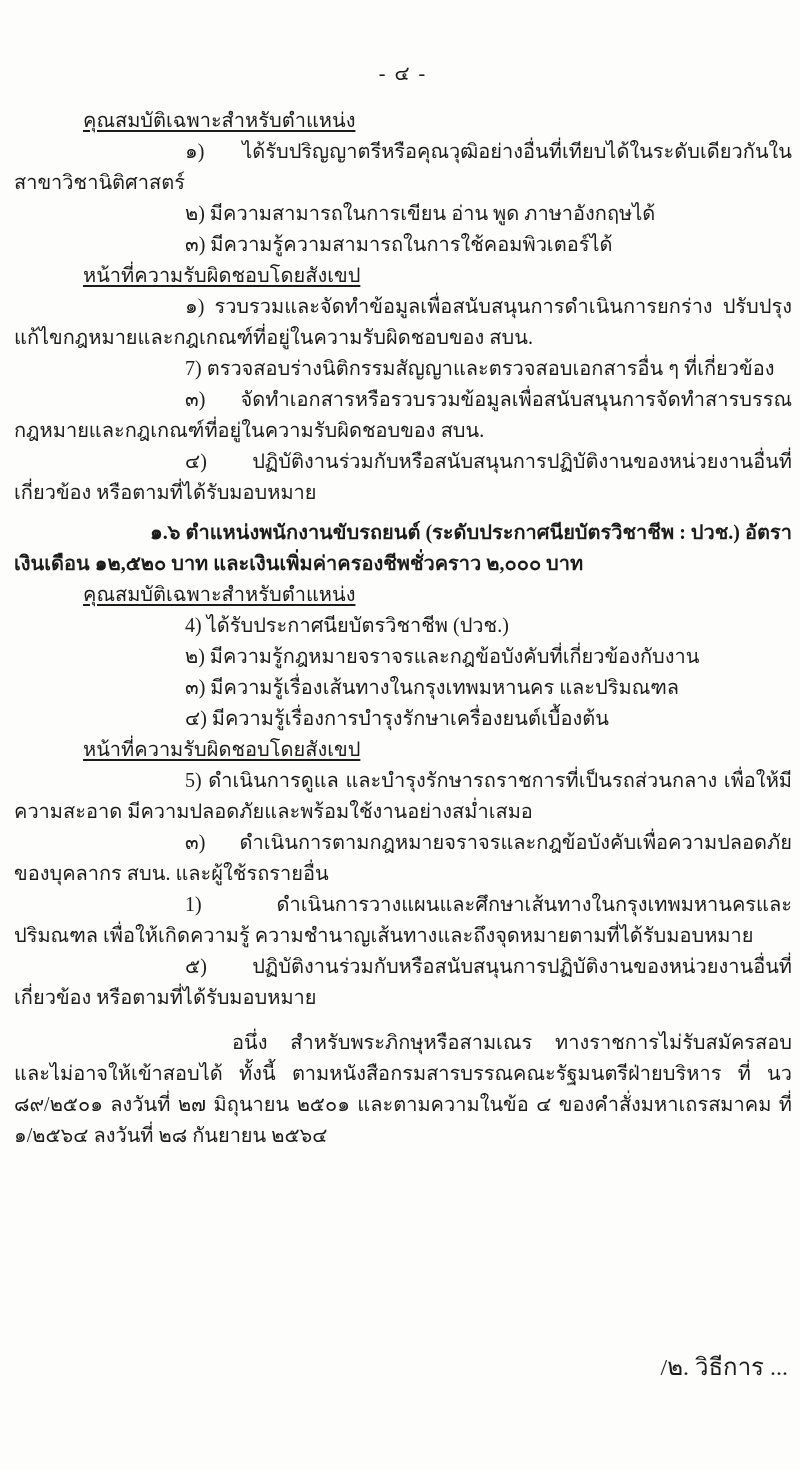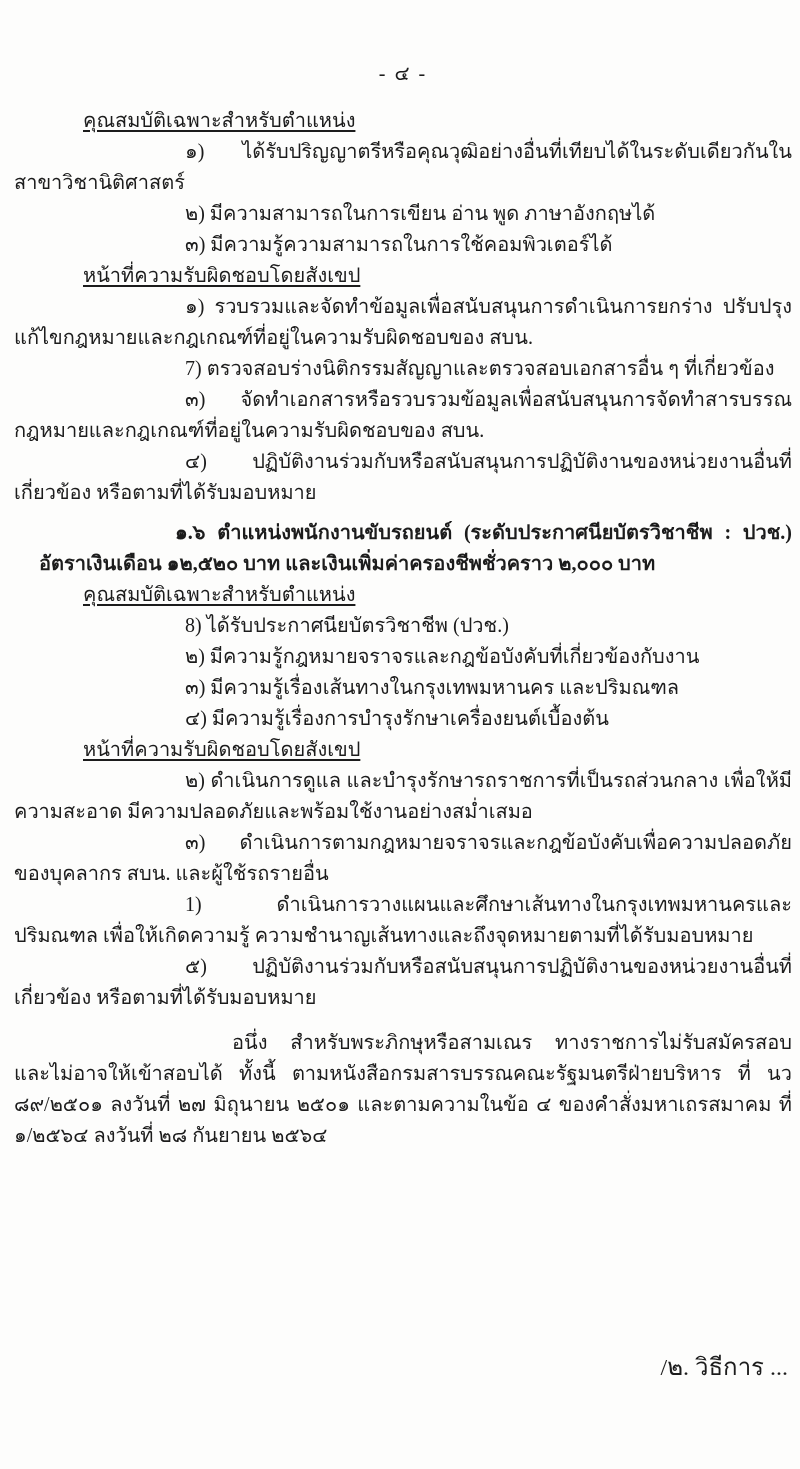--- a/index.html
+++ b/index.html
@@ -29,21 +29,21 @@
     text-align: center;
     margin: 0 0 16px 0;
     letter-spacing: 2px;
   }
   p { margin: 0; }
   .heading {
     font-weight: bold;
     text-indent: 136px;
     text-align: justify;
   }
-  .sec-gap { margin-top: 9px; margin-left: 25px; }
+  .sec-gap { margin-top: 9px; }
   .subtitle {
     margin-left: 69px;
     text-decoration: underline;
     text-underline-offset: 3px;
   }
   .para {
     text-indent: 171px;
     text-align: justify;
   }
   .note {
@@ -73,26 +73,26 @@
     <p class="subtitle">หน้าที่ความรับผิดชอบโดยสังเขป</p>
     <p class="para">๑) รวบรวมและจัดทำข้อมูลเพื่อสนับสนุนการดำเนินการยกร่าง ปรับปรุง แก้ไขกฎหมายและกฎเกณฑ์ที่อยู่ในความรับผิดชอบของ สบน.</p>
     <p class="para">7) ตรวจสอบร่างนิติกรรมสัญญาและตรวจสอบเอกสารอื่น ๆ ที่เกี่ยวข้อง</p>
     <p class="para">๓) จัดทำเอกสารหรือรวบรวมข้อมูลเพื่อสนับสนุนการจัดทำสารบรรณกฎหมายและกฎเกณฑ์ที่อยู่ในความรับผิดชอบของ สบน.</p>
     <p class="para">๔) ปฏิบัติงานร่วมกับหรือสนับสนุนการปฏิบัติงานของหน่วยงานอื่นที่เกี่ยวข้อง หรือตามที่ได้รับมอบหมาย</p>
   </section>
 
   <section>
     <p class="heading sec-gap">๑.๖ ตำแหน่งพนักงานขับรถยนต์ (ระดับประกาศนียบัตรวิชาชีพ : ปวช.) อัตราเงินเดือน ๑๒,๕๒๐ บาท และเงินเพิ่มค่าครองชีพชั่วคราว ๒,๐๐๐ บาท</p>
     <p class="subtitle">คุณสมบัติเฉพาะสำหรับตำแหน่ง</p>
-    <p class="para">8) ได้รับประกาศนียบัตรวิชาชีพ (ปวช.)</p>
+    <p class="para">4) ได้รับประกาศนียบัตรวิชาชีพ (ปวช.)</p>
     <p class="para">๒) มีความรู้กฎหมายจราจรและกฎข้อบังคับที่เกี่ยวข้องกับงาน</p>
     <p class="para">๓) มีความรู้เรื่องเส้นทางในกรุงเทพมหานคร และปริมณฑล</p>
     <p class="para">๔) มีความรู้เรื่องการบำรุงรักษาเครื่องยนต์เบื้องต้น</p>
     <p class="subtitle">หน้าที่ความรับผิดชอบโดยสังเขป</p>
-    <p class="para">๒) ดำเนินการดูแล และบำรุงรักษารถราชการที่เป็นรถส่วนกลาง เพื่อให้มีความสะอาด มีความปลอดภัยและพร้อมใช้งานอย่างสม่ำเสมอ</p>
+    <p class="para">5) ดำเนินการดูแล และบำรุงรักษารถราชการที่เป็นรถส่วนกลาง เพื่อให้มีความสะอาด มีความปลอดภัยและพร้อมใช้งานอย่างสม่ำเสมอ</p>
     <p class="para">๓) ดำเนินการตามกฎหมายจราจรและกฎข้อบังคับเพื่อความปลอดภัยของบุคลากร สบน. และผู้ใช้รถรายอื่น</p>
     <p class="para">1) ดำเนินการวางแผนและศึกษาเส้นทางในกรุงเทพมหานครและปริมณฑล เพื่อให้เกิดความรู้ ความชำนาญเส้นทางและถึงจุดหมายตามที่ได้รับมอบหมาย</p>
     <p class="para">๕) ปฏิบัติงานร่วมกับหรือสนับสนุนการปฏิบัติงานของหน่วยงานอื่นที่เกี่ยวข้อง หรือตามที่ได้รับมอบหมาย</p>
   </section>
 
   <p class="note">อนึ่ง สำหรับพระภิกษุหรือสามเณร ทางราชการไม่รับสมัครสอบและไม่อาจให้เข้าสอบได้ ทั้งนี้ ตามหนังสือกรมสารบรรณคณะรัฐมนตรีฝ่ายบริหาร ที่ นว ๘๙/๒๕๐๑ ลงวันที่ ๒๗ มิถุนายน ๒๕๐๑ และตามความในข้อ ๔ ของคำสั่งมหาเถรสมาคม ที่ ๑/๒๕๖๔ ลงวันที่ ๒๘ กันยายน ๒๕๖๔</p>
 
   <p class="footer">/๒. วิธีการ ...</p>
 
 </div>

